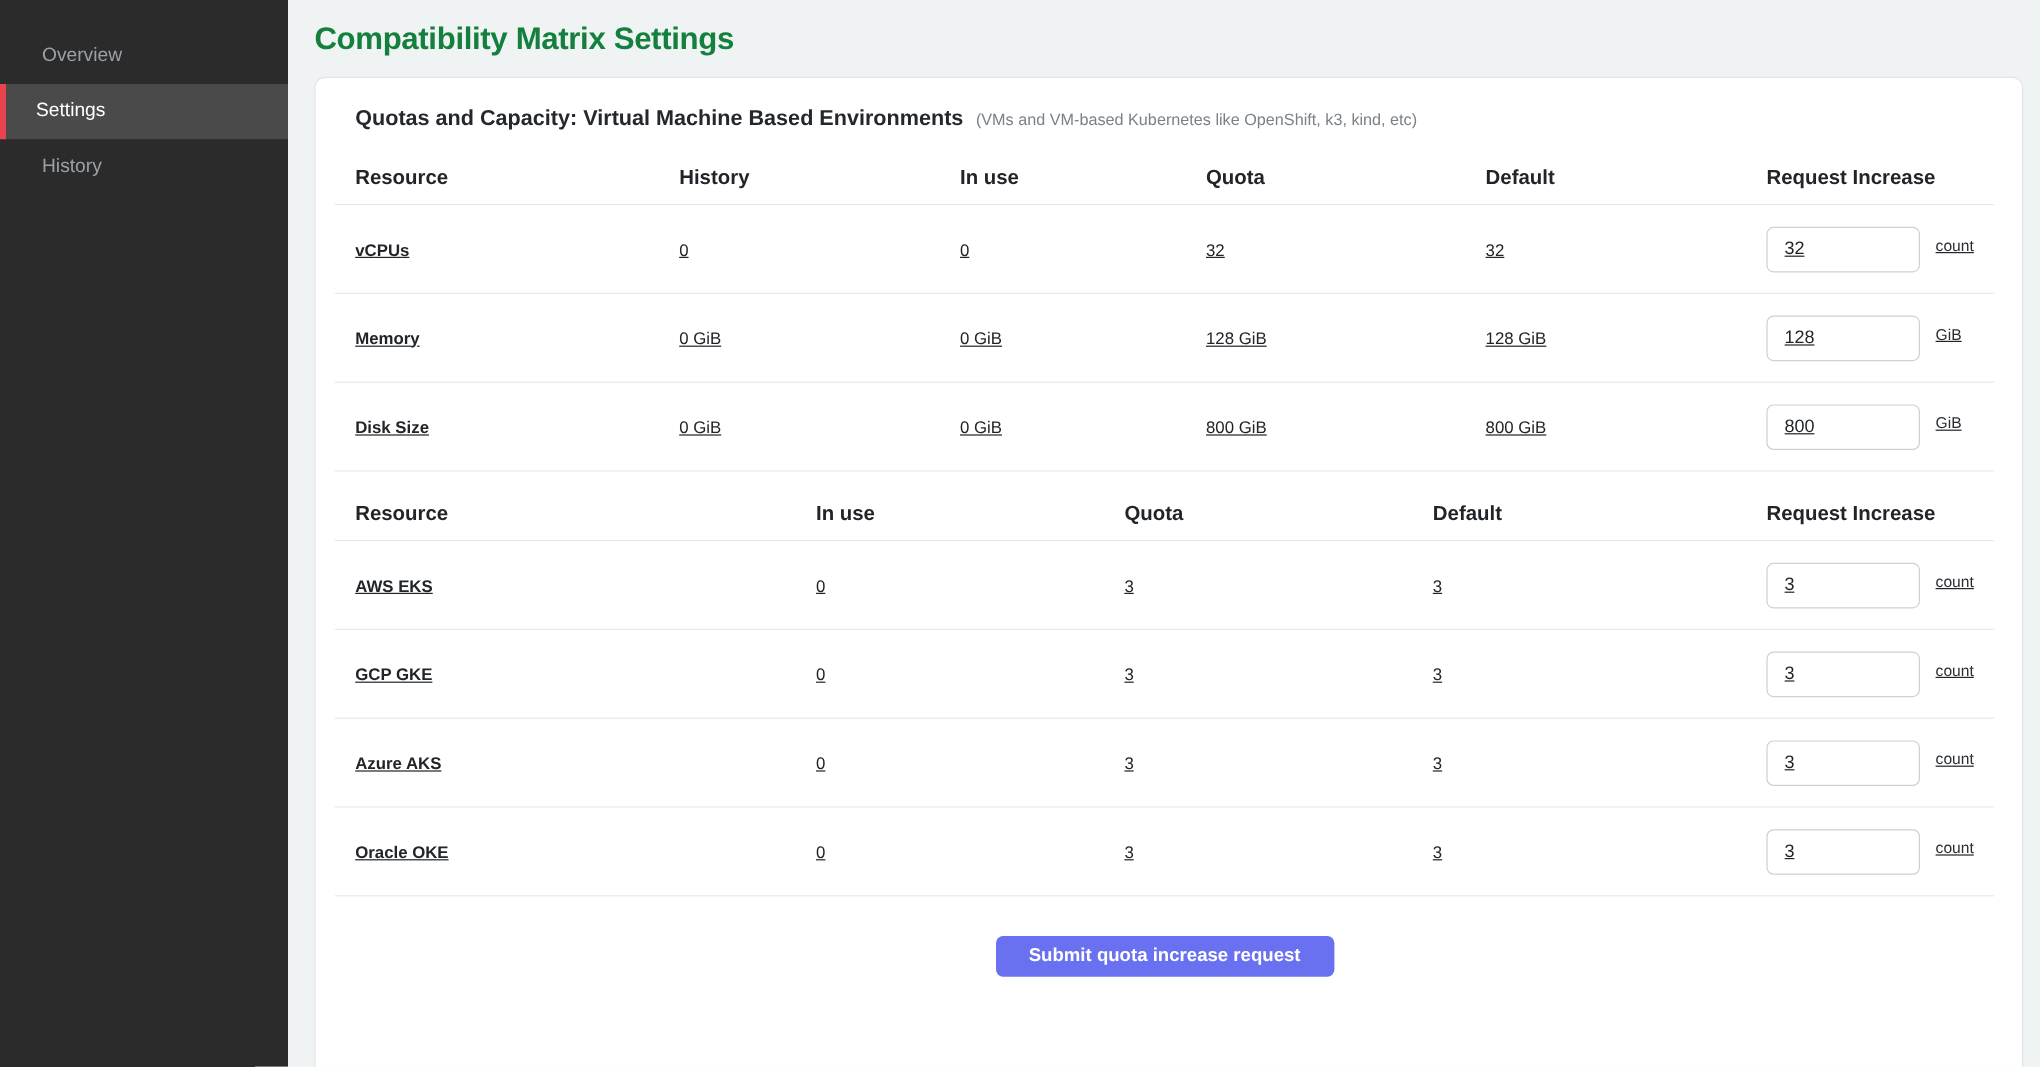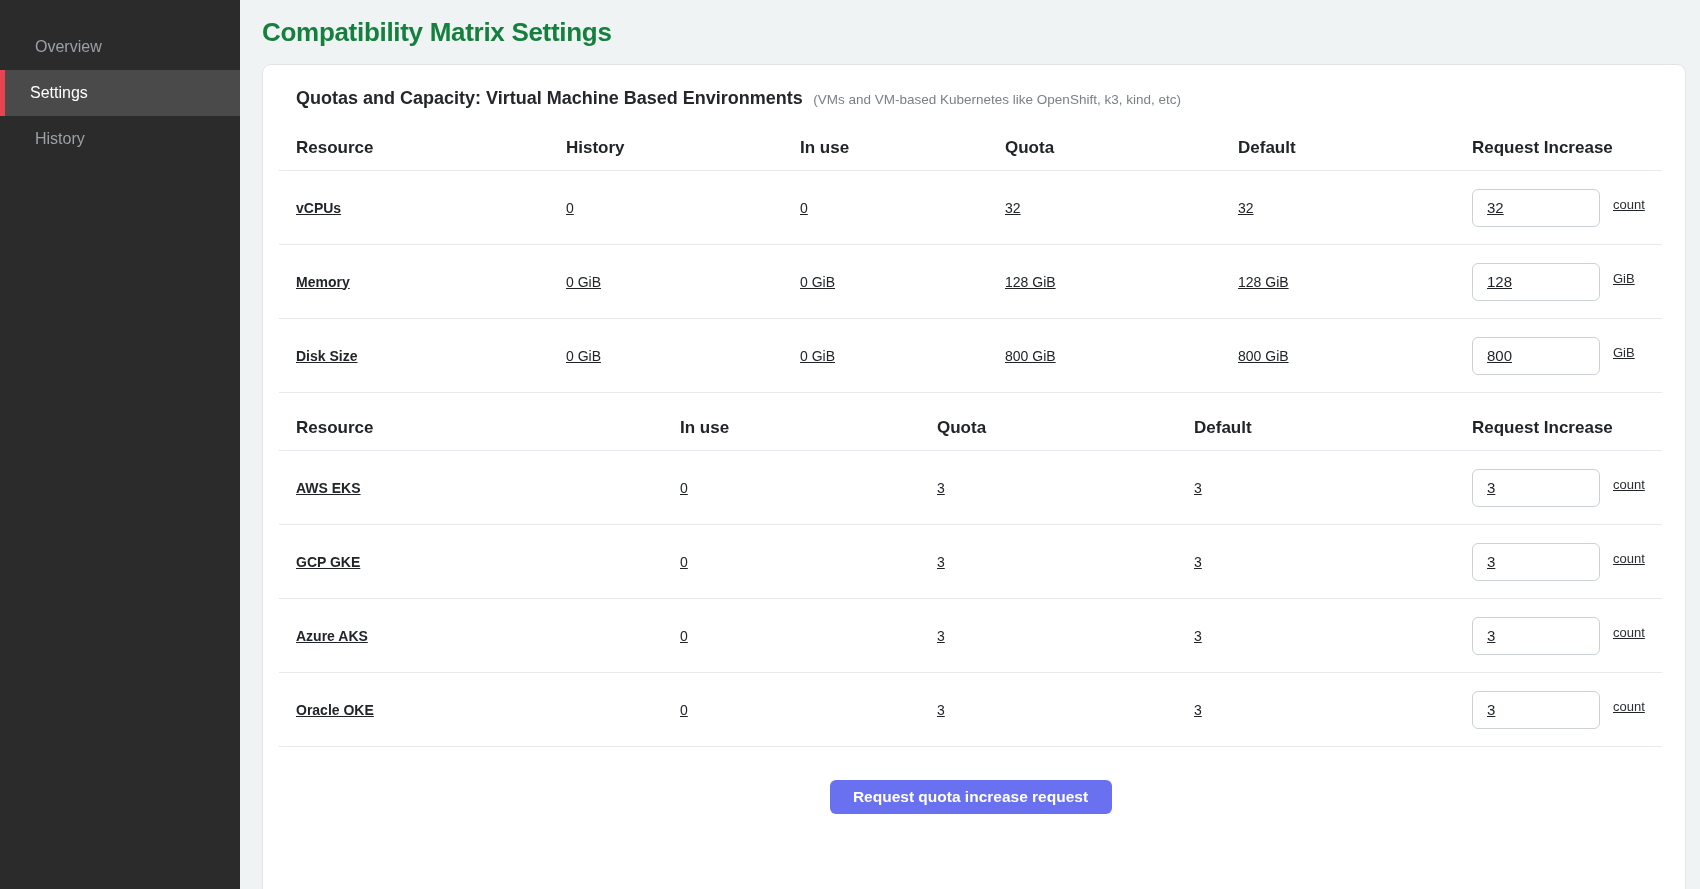--- a/index.html
+++ b/index.html
@@ -202,18 +202,18 @@
           <div class="cell">3</div>
           <div class="cell">3</div>
           <div class="cell request-cell">
             <input class="qty-input" type="text" value="3" style="">
             <span class="unit">count</span>
           </div>
         </div>
       </div>
 
       <div class="button-row">
-        <button class="submit-btn">Request quota increase request</button>
+        <button class="submit-btn">Submit quota increase request</button>
       </div>
 
     </section>
   </main>
 </div>
 
 </body></html>

